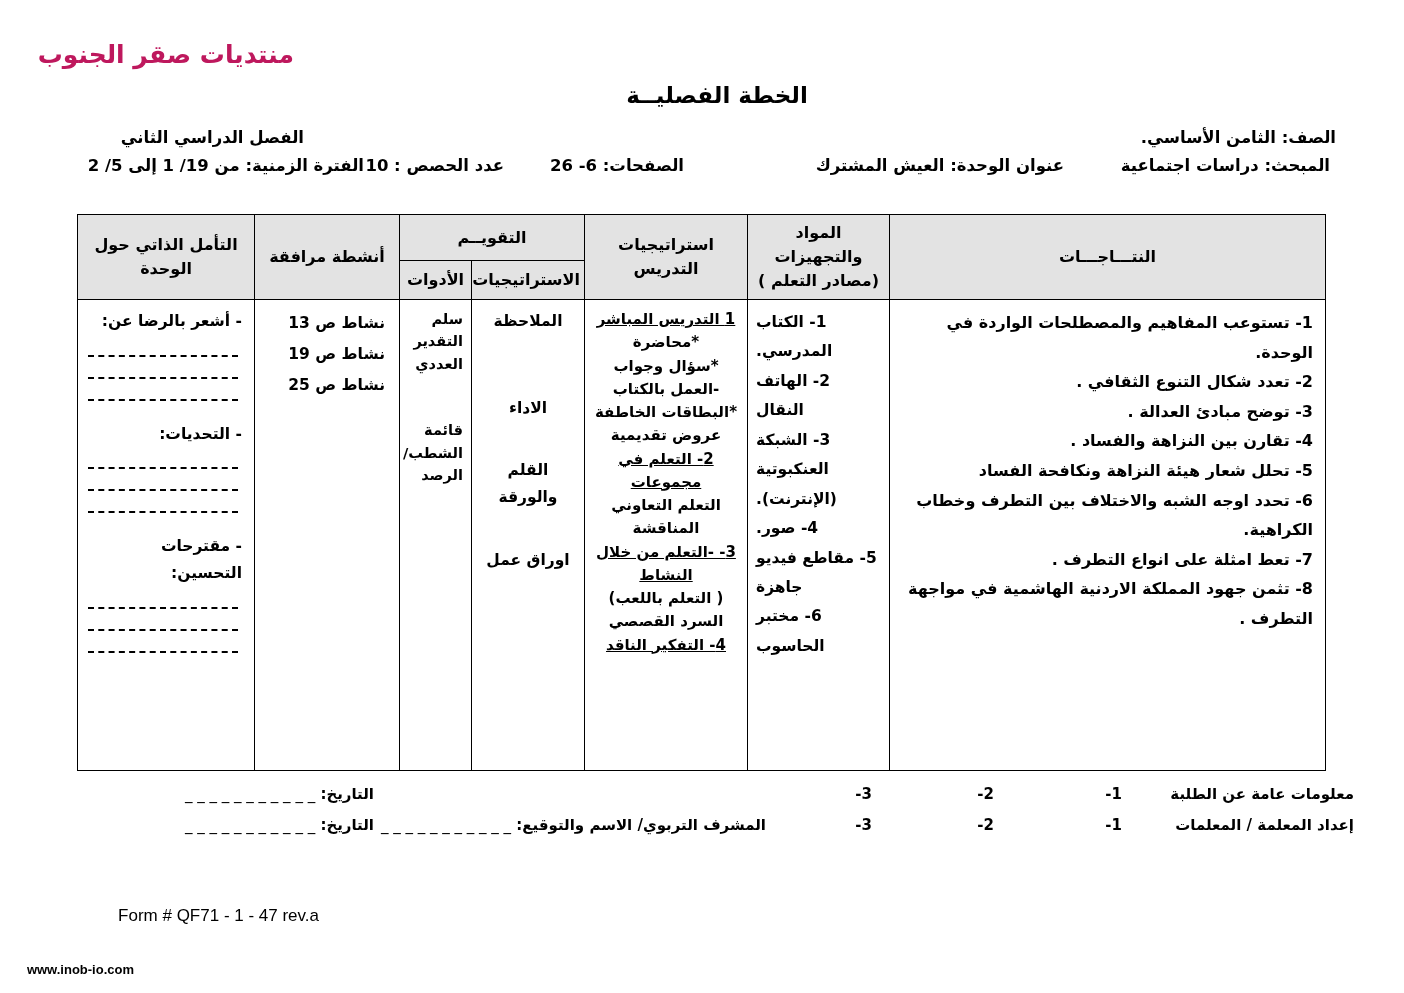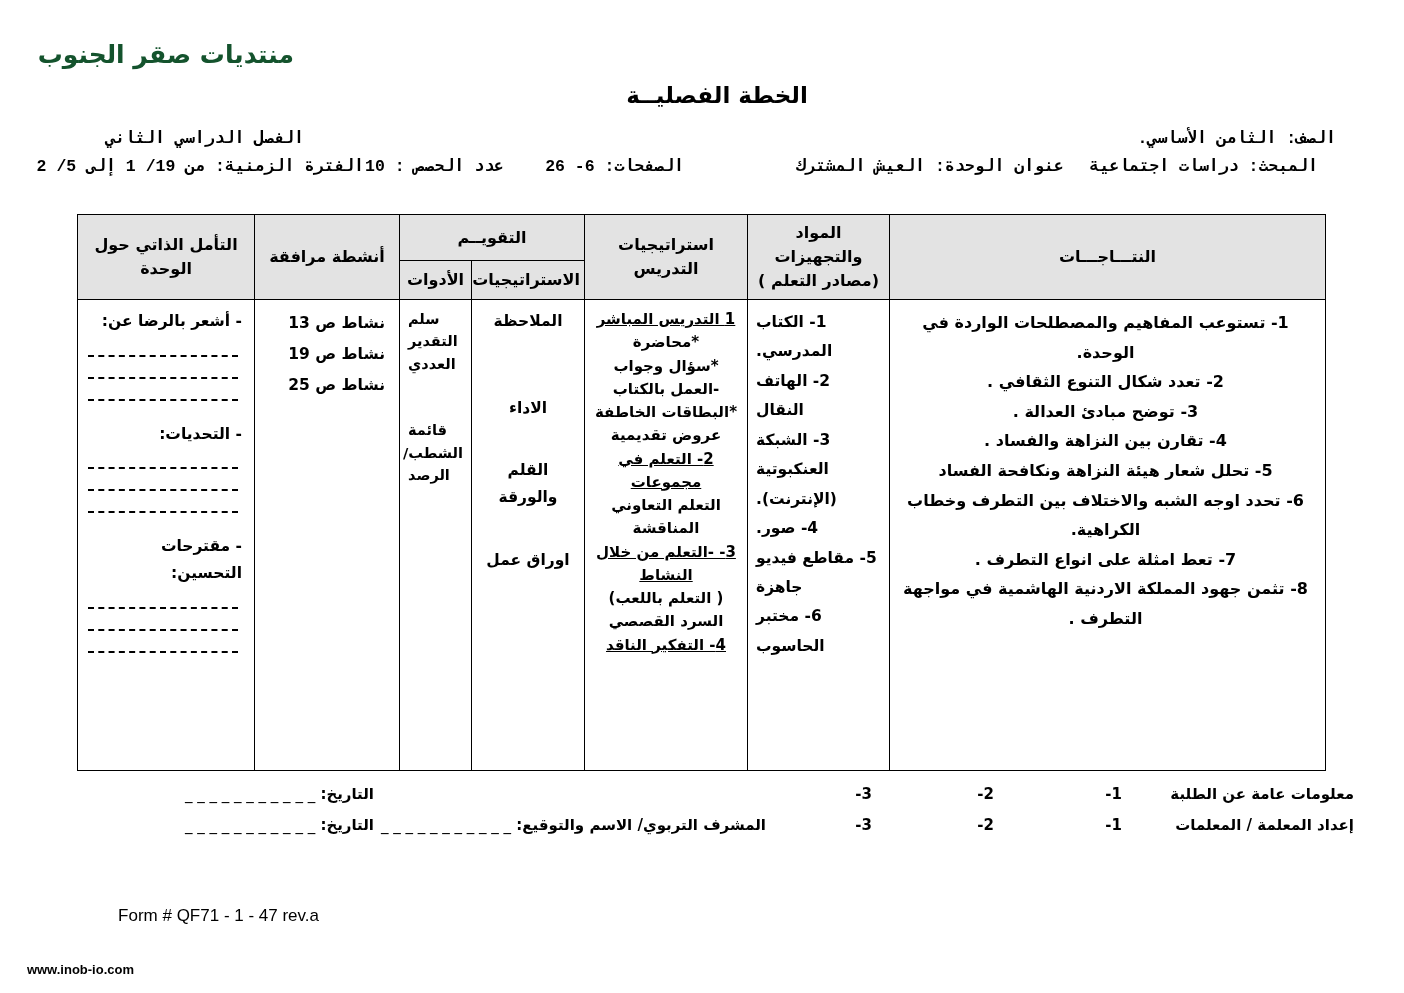--- a/index.html
+++ b/index.html
@@ -22,21 +22,21 @@
     height: 993px;
   }
 
   
   .site-banner {
     position: absolute;
     top: 40px;
     right: 1110px;
     font-size: 25px;
     font-weight: bold;
-    color: #14532d;
+    color: #be185d;
     white-space: nowrap;
     letter-spacing: 0.5px;
   }
 
   
   .doc-title {
     position: absolute;
     top: 82px;
     left: 0;
     right: 0;
@@ -54,25 +54,25 @@
     right: 30px;
     left: 30px;
   }
   .meta-row {
     position: relative;
     height: 28px;
     font-size: 16.5px;
     font-weight: bold;
     white-space: nowrap;
   }
-  .meta-cell { position: absolute; top: 0; font-family: Liberation Mono, monospace; }
+  .meta-cell { position: absolute; top: 0; }
 
   .m-class   { right: 38px; text-align: right;  }
   .m-term    { right: 1070px;}
-  .m-subject { right: 56px; margin-left: 20px;  }
+  .m-subject { right: 44px; margin-left: 20px;  }
   .m-unit    { right: 310px; }
   .m-pages   { right: 690px; text-align: center; }
   .m-lessons { right: 870px; }
   .m-period  { right: 1010px;}
 
   
   .plan-table {
     position: absolute;
     top: 214px;
     right: 78px;
@@ -108,25 +108,25 @@
 
   .body-row td { height: 470px; }
 
   
   .cell {
     padding: 8px 8px 4px 8px;
     font-size: 15.5px;
     font-weight: bold;
     line-height: 1.72;
   }
-  .cell.outcomes { text-align: center; font-size: 16px; padding-right: 12px; line-height: 1.85; }
+  .cell.outcomes { text-align: right; font-size: 16px; padding-right: 12px; line-height: 1.85; }
   .cell.materials { text-align: left; padding-right: 10px; line-height: 1.9; }
   .cell.teaching { text-align: center; line-height: 1.55; font-size: 15px; }
   .cell.evalstrat { text-align: center; }
-  .cell.evaltools { text-align: left; font-size: 14.5px; line-height: 1.55; }
+  .cell.evaltools { text-align: right; font-size: 14.5px; line-height: 1.55; }
   .cell.activity { text-align: right; padding-right: 14px; line-height: 2.0; }
   .cell.reflect  { text-align: right; padding-right: 12px; }
 
   .u { text-decoration: underline; }
   .spacer-lg { height: 44px; }
 
   .dashline {
     border-top: 2px dashed #000;
     width: 150px;
     margin: 20px 4px 20px auto;

